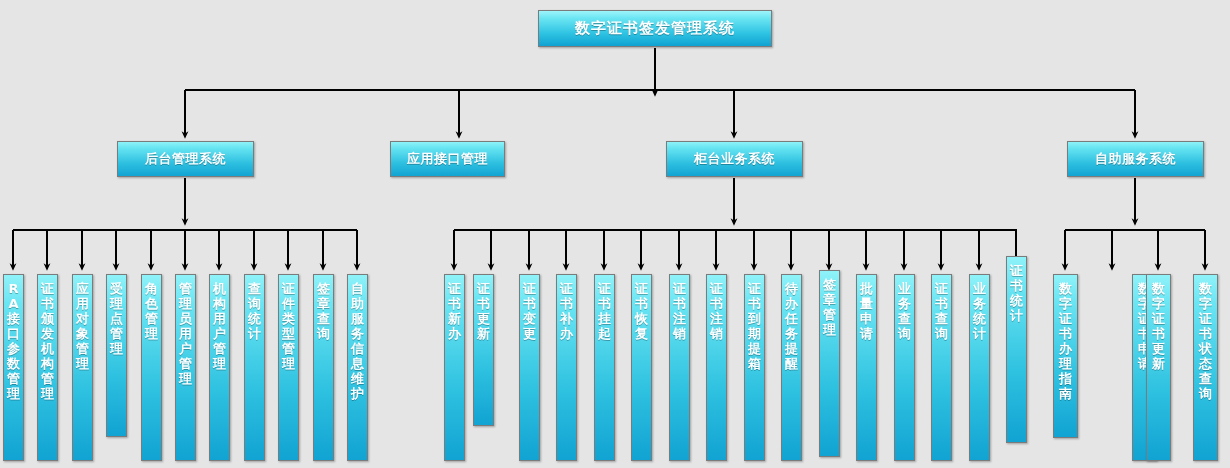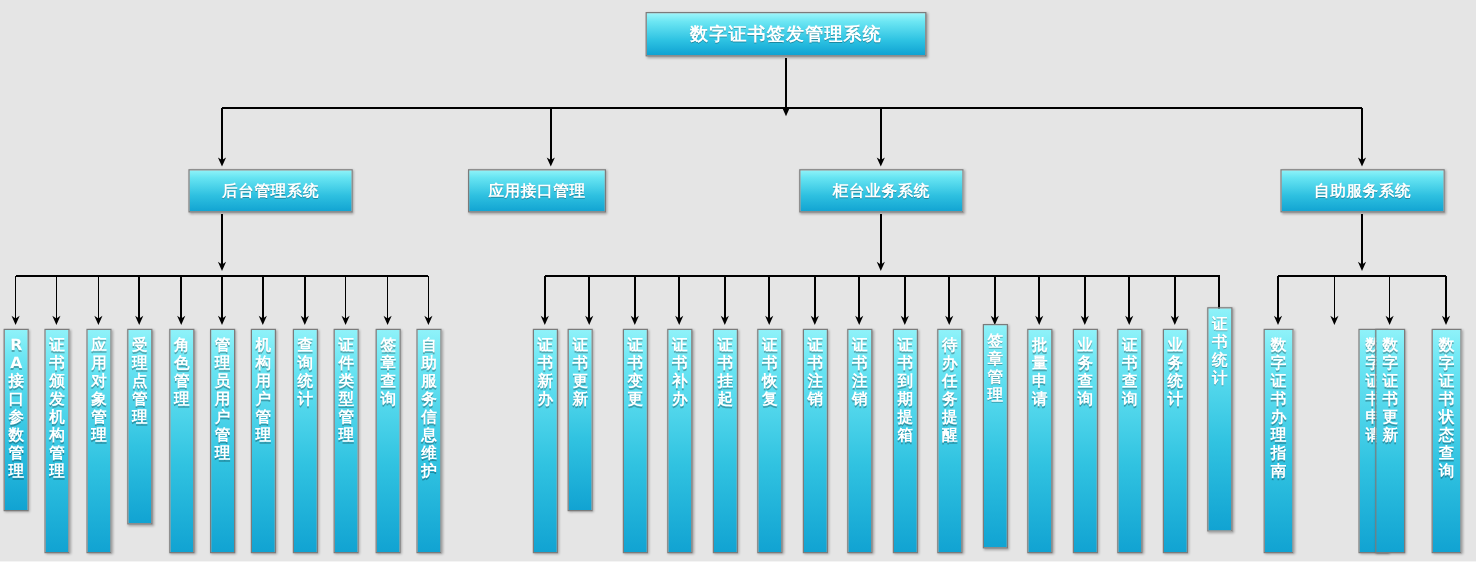--- a/index.html
+++ b/index.html
@@ -130,34 +130,34 @@
       <path d="M1112,230 L1112,267" marker-end="url(#arrow)"></path>
       <path d="M1158,230 L1158,267" marker-end="url(#arrow)"></path>
       <path d="M1205,230 L1205,267" marker-end="url(#arrow)"></path>
     </g>
   </svg>
 
   <div class="node node-root" style="left:538px; top:10px; width:234px; height:37px;">
     <span>数字证书签发管理系统</span>
   </div>
 
-  <div class="node node-l2" style="left:117px; top:141px; width:137px; height:36px;margin-left:40px;">
+  <div class="node node-l2" style="left:117px; top:141px; width:137px; height:36px;">
     <span>后台管理系统</span>
   </div>
   <div class="node node-l2" style="left:390px; top:141px; width:115px; height:36px;">
     <span>应用接口管理</span>
   </div>
   <div class="node node-l2" style="left:666px; top:141px; width:137px; height:36px;">
     <span>柜台业务系统</span>
   </div>
   <div class="node node-l2" style="left:1067px; top:141px; width:137px; height:36px;">
     <span>自助服务系统</span>
   </div>
 
-  <div class="node node-leaf" style="left:3px; top:274px; width:21px; height:152px;">
+  <div class="node node-leaf" style="left:3px; top:274px; width:21px; height:187px;">
       <span class="leaf-text">RA接口参数管理</span>
     </div>
   <div class="node node-leaf" style="left:37px; top:274px; width:21px; height:187px;">
       <span class="leaf-text">证书颁发机构管理</span>
     </div>
   <div class="node node-leaf" style="left:72px; top:274px; width:21px; height:187px;">
       <span class="leaf-text">应用对象管理</span>
     </div>
   <div class="node node-leaf" style="left:106px; top:274px; width:21px; height:163px;">
       <span class="leaf-text">受理点管理</span>
@@ -226,21 +226,21 @@
   <div class="node node-leaf" style="left:931px; top:274px; width:21px; height:187px;">
       <span class="leaf-text">证书查询</span>
     </div>
   <div class="node node-leaf" style="left:969px; top:274px; width:21px; height:187px;">
       <span class="leaf-text">业务统计</span>
     </div>
   <div class="node node-leaf" style="left:1006px; top:256px; width:21px; height:187px;">
       <span class="leaf-text">证书统计</span>
     </div>
 
-  <div class="node node-leaf" style="left:1053px; top:274px; width:25px; height:187px;">
+  <div class="node node-leaf" style="left:1053px; top:274px; width:25px; height:164px;">
       <span class="leaf-text">数字证书办理指南</span>
     </div>
   <div class="node node-leaf" style="left:1132px; top:274px; width:25px; height:187px;">
       <span class="leaf-text">数字证书申请</span>
     </div>
   <div class="node node-leaf" style="left:1146px; top:274px; width:25px; height:187px;">
       <span class="leaf-text">数字证书更新</span>
     </div>
   <div class="node node-leaf" style="left:1193px; top:274px; width:25px; height:187px;">
       <span class="leaf-text">数字证书状态查询</span>

